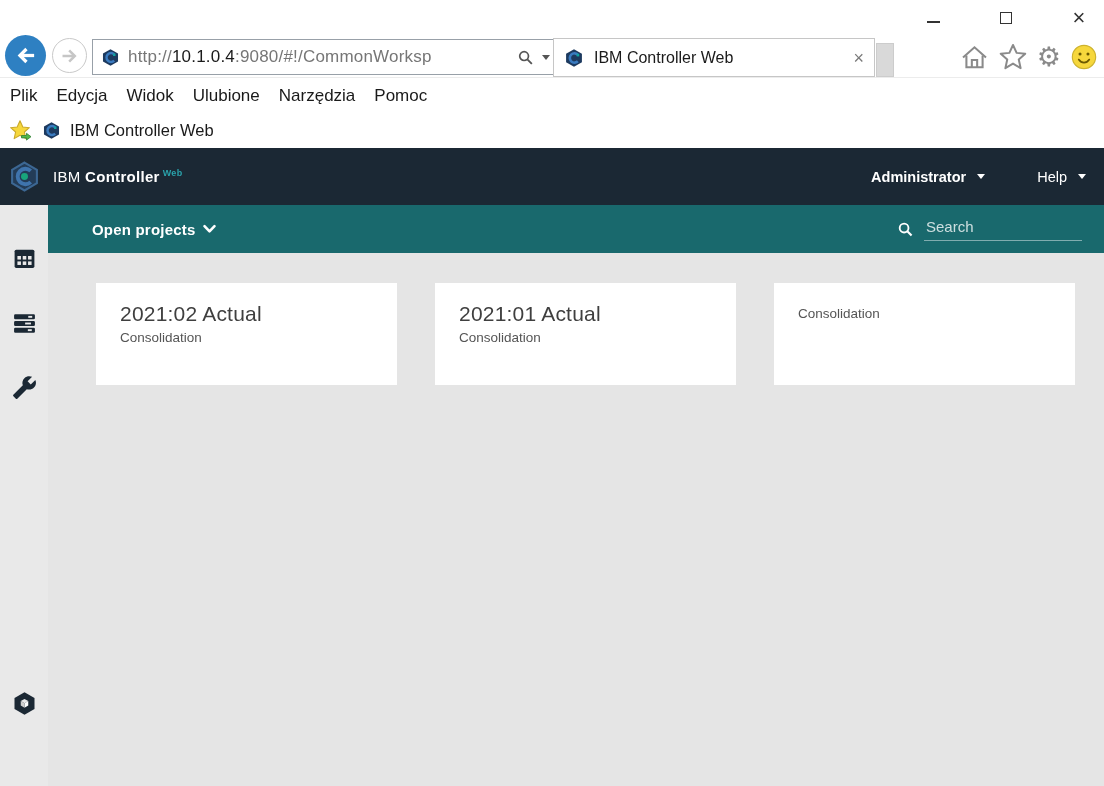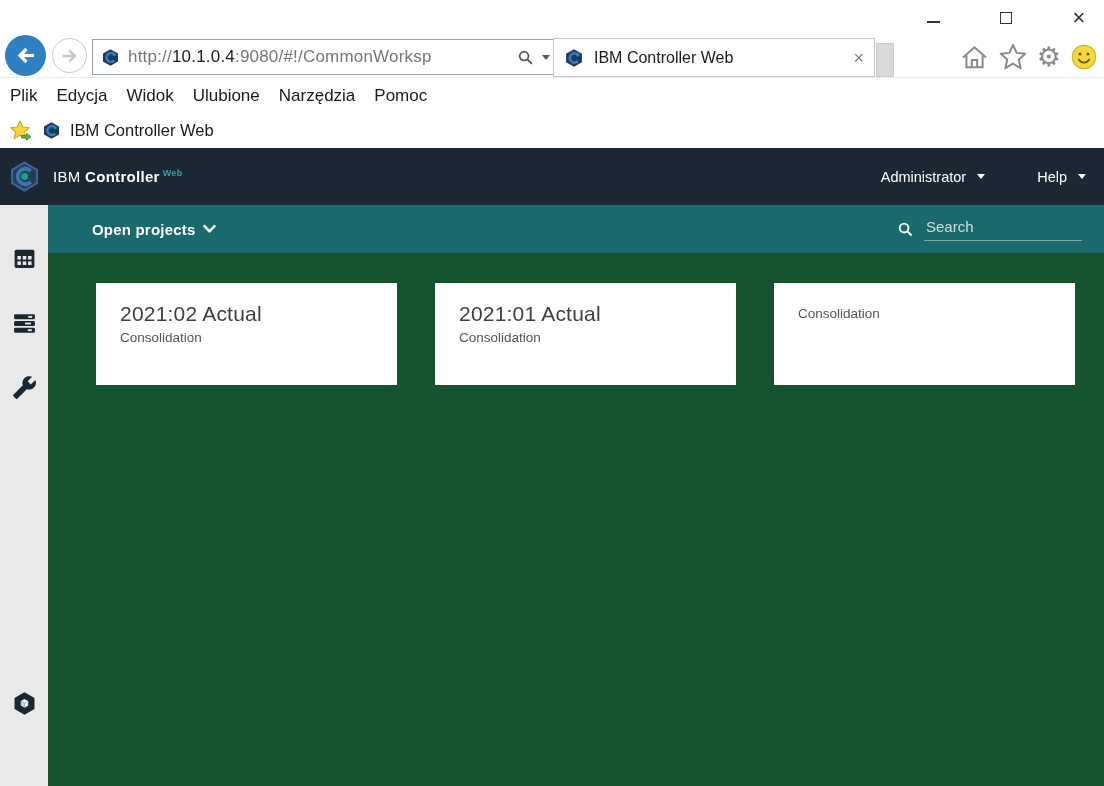--- a/index.html
+++ b/index.html
@@ -60,23 +60,23 @@
                 align-items:center; padding:0 18px 0 9px; color:#fff; }
   .brand { margin-left:13px; font-size:15px; letter-spacing:.3px; white-space:nowrap; }
   .brand-name { font-weight:bold; }
   .brand-badge { font-size:9px; color:#2aa2ab; font-weight:bold;
                  vertical-align:super; margin-left:3px; }
   .hdr-right { margin-left:auto; display:flex; align-items:center; gap:52px;
                font-size:14.5px; }
   .hdr-menu { display:flex; align-items:center; gap:11px; cursor:default; }
   .hdr-caret { width:0; height:0; border-left:4.5px solid transparent;
                border-right:4.5px solid transparent; border-top:5px solid #fff; }
-  .user-label { font-weight:400; }
-
-  .app-body { position:relative; height:581px; background:#14532d; }
+  .user-label { font-weight:700; }
+
+  .app-body { position:relative; height:581px; background:#e5e5e5; }
   .sidebar { position:absolute; left:0; top:0; width:48px; height:100%;
              background:#e9e9e9; }
   .side-icon { position:absolute; left:12px; width:25px; height:25px; }
   .side-icon.i1 { top:41px; } .side-icon.i2 { top:106px; }
   .side-icon.i3 { top:170px; } .side-icon.i4 { top:486px; }
 
   .teal-bar { position:absolute; left:48px; right:0; top:0; height:48px;
               background:#19696d; display:flex; align-items:center; color:#fff; }
   .open-projects { display:flex; align-items:center; gap:7px; margin-left:44px;
                    font-size:15px; font-weight:600; letter-spacing:.2px; }

